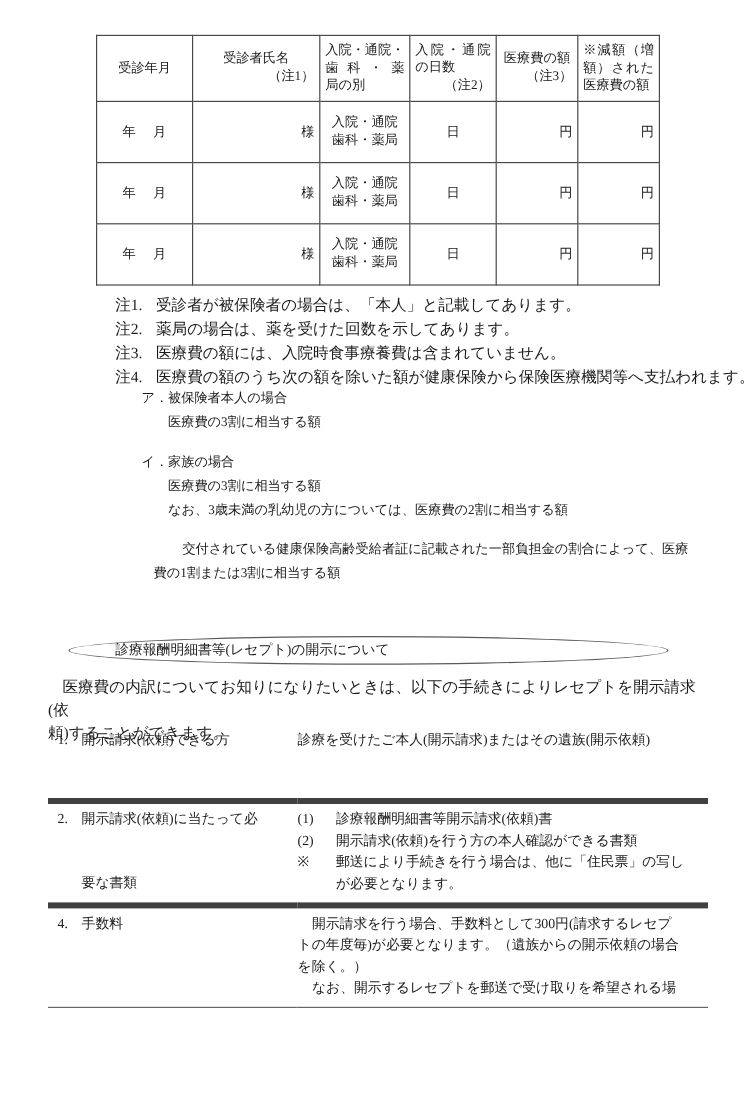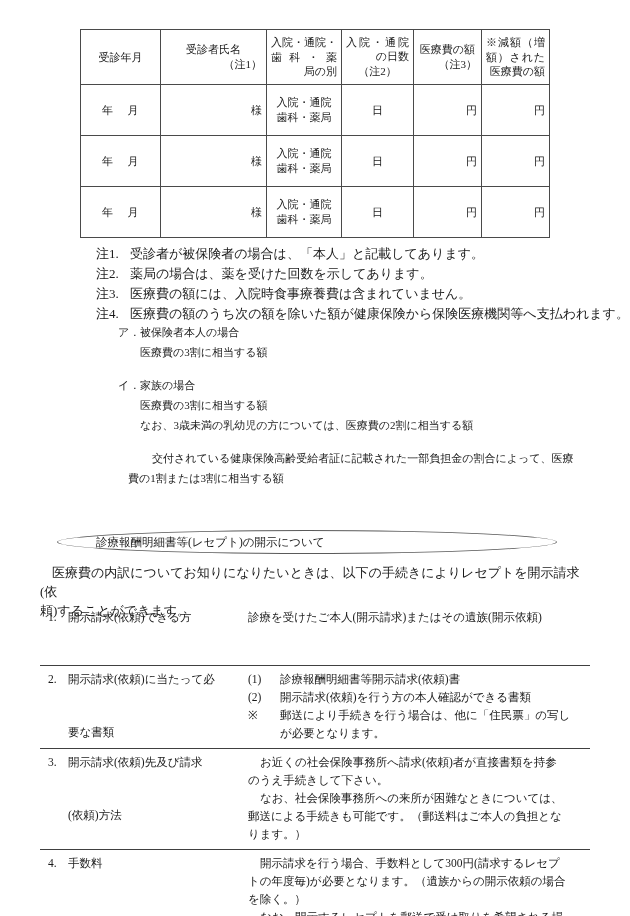--- a/index.html
+++ b/index.html
@@ -58,22 +58,22 @@
     display: block;
   }
   .hd-line-1 { display: block; text-align: center; }
   .hd-line-2 { display: block; text-align: right; }
   .hd-justify {
     display: block;
     text-align: justify;
     text-align-last: justify;
     line-height: 1.3;
   }
-  .hd-left { display: block; text-align: right; }
-  .hd-right { display: block; text-align: center; font-family: Liberation Serif, serif; }
+  .hd-left { display: block; text-align: left; }
+  .hd-right { display: block; text-align: right; font-family: Liberation Serif, serif; }
 
   tbody td {
     height: 51px;
   }
   .cell-nenmonth {
     text-align: center;
     letter-spacing: 0.5px;
   }
   .cell-nenmonth .sp { display: inline-block; width: 14px; }
   .cell-sama { text-align: right; padding-right: 6px; }
@@ -150,21 +150,21 @@
   .deftable {
     position: absolute;
     left: 40px;
     top: 604px;
     width: 550px;
     border-collapse: collapse;
     table-layout: fixed;
     font-size: 11.5px;
   }
   .deftable td {
-    border-top: 1px solid #404040;
+    border-top: 5px solid #404040;
     border-bottom: none;
     border-left: none;
     border-right: none;
     padding: 4px 0 6px 0;
     vertical-align: top;
     line-height: 18px;
   }
   .deftable tr:first-child td { border-top: none; }
   .deftable tr.rule-bottom td { border-bottom: 1px solid #666666; }
   .def-num-col { width: 208px; }
@@ -362,33 +362,20 @@
           <div>
             <span class="def-sub-mark">(2)</span><span>開示請求(依頼)を行う方の本人確認ができる書類</span>
           </div>
           <div>
             <span class="def-sub-mark">※</span><span>郵送により手続きを行う場合は、他に「住民票」の写し</span>
             <div class="def-sub-body">が必要となります。</div>
           </div>
         </td>
       </tr>
 
-      <tr>
-        <td>
-          <span class="def-num">3.</span><span>開示請求(依頼)先及び請求</span>
-          <div class="def-term-l2">(依頼)方法</div>
-        </td>
-        <td>
-          <span class="def-para-ind">お近くの社会保険事務所へ請求(依頼)者が直接書類を持参</span>
-          <span class="def-para">のうえ手続きして下さい。</span>
-          <span class="def-para-ind">なお、社会保険事務所への来所が困難なときについては、</span>
-          <span class="def-para">郵送による手続きも可能です。（郵送料はご本人の負担とな</span>
-          <span class="def-para">ります。）</span>
-        </td>
-      </tr>
 
       <tr class="rule-bottom">
         <td>
           <span class="def-num">4.</span><span>手数料</span>
         </td>
         <td>
           <span class="def-para-ind">開示請求を行う場合、手数料として300円(請求するレセプ</span>
           <span class="def-para">トの年度毎)が必要となります。（遺族からの開示依頼の場合</span>
           <span class="def-para">を除く。）</span>
           <span class="def-para-ind">なお、開示するレセプトを郵送で受け取りを希望される場</span>

